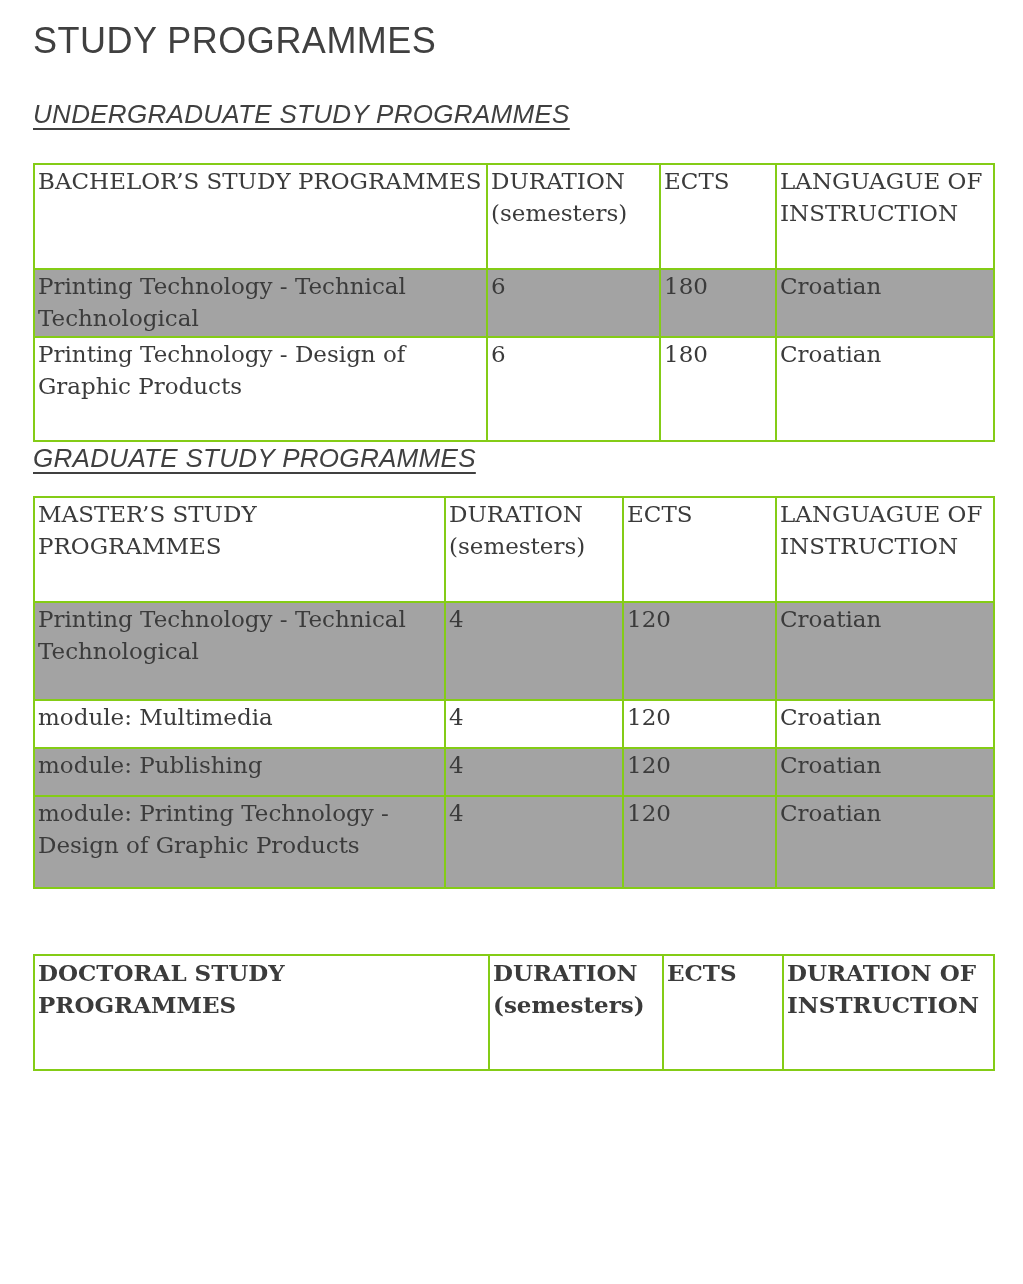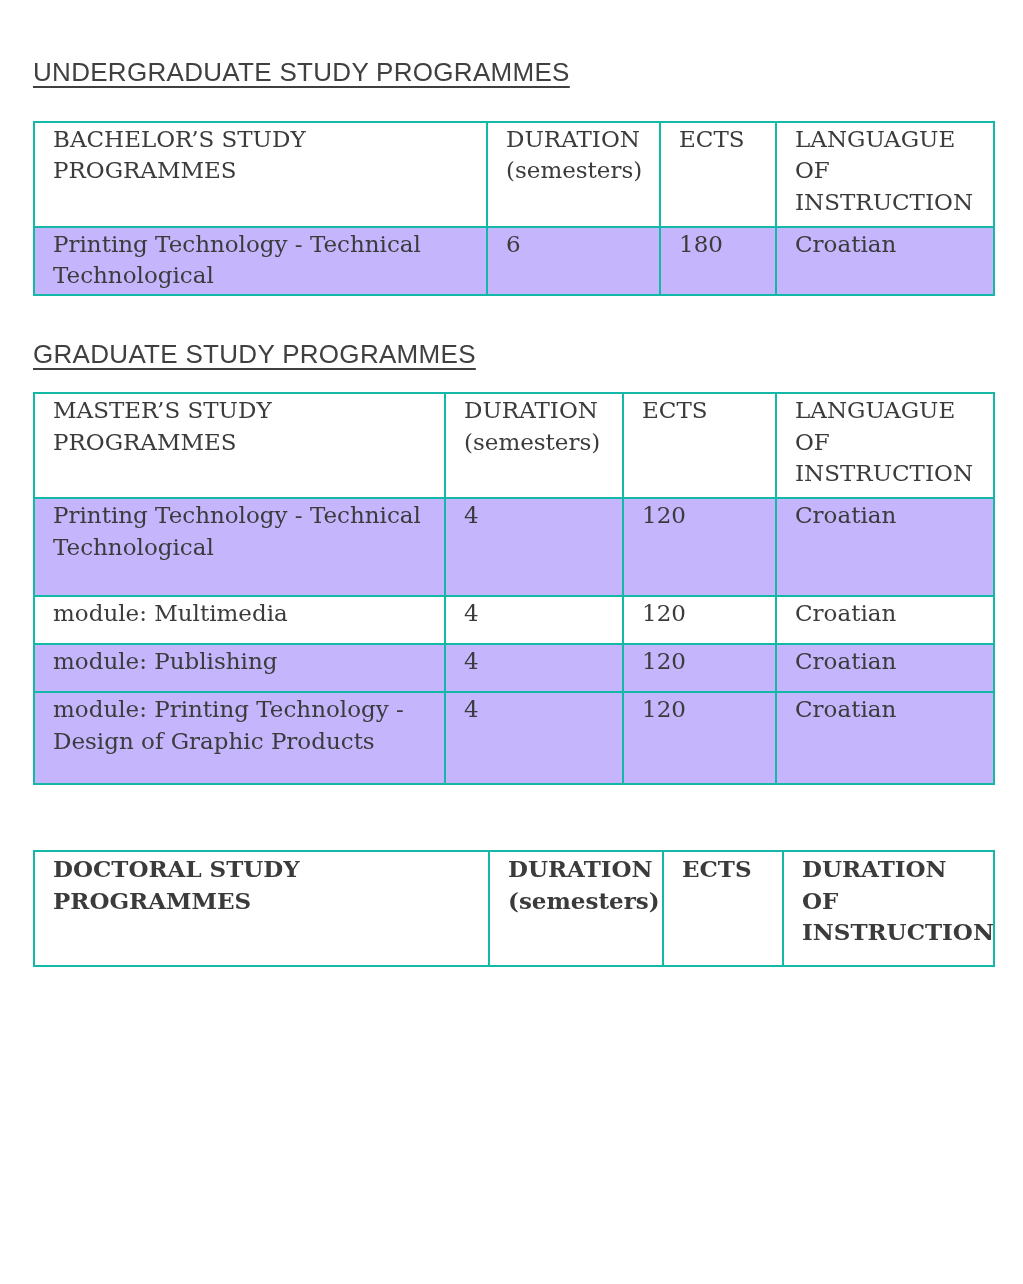--- a/index.html
+++ b/index.html
@@ -28,82 +28,90 @@
     font-family: "Liberation Sans", sans-serif;
     font-size: 26px;
     font-weight: 400;
     line-height: 1.25;
     color: #404040;
     letter-spacing: 0.3px;
     margin: 0;
     text-decoration: underline;
     text-decoration-thickness: 2px;
     text-underline-offset: 5px;
+    font-style: italic;
   }
   .mt-h2a { margin-top: 36px; }
   .mt-t1  { margin-top: 32px; }
-  .mt-h2b { margin-top: 42px; }
+  .mt-h2b { }
   .mt-t2  { margin-top: 22px; }
   .mt-t3  { margin-top: 65px; }
 
   table.prog-table {
     border-collapse: collapse;
     table-layout: fixed;
     width: 960px;
     font-size: 23px;
     line-height: 1.38;
     color: #3b3b3b;
   }
   .prog-table td, .prog-table th {
-    border: 2px solid #14b8a6;
+    border: 2px solid #84cc16;
     vertical-align: top;
     text-align: left;
     font-weight: normal;
-    padding: 1px 18px;
+    padding: 1px 3px;
     overflow: hidden;
   }
   .cell-prog { padding-right: 15px; }
   .cell-num  { text-align: center; }
-  .stripe td { background: #c4b5fd; }
+  .stripe td { background: #a3a3a3; }
 
   
   .t1-head td { height: 101px; }
   .t1-r1  td { height: 64px; }
   .t1-r2  td { height: 100px; }
   .t2-head td { height: 101px; }
   .t2-r1  td { height: 94px; }
   .t2-rs  td { height: 44px; }
   .t2-r5  td { height: 88px; }
   .t3-head td { height: 111px; font-weight: bold; }
   .t3-r1  td { height: 111px; }
 </style>
 </head>
 <body>
 
 <div class="doc">
 
+  <h1 class="page-title">STUDY PROGRAMMES</h1>
 
   <h2 class="section-heading mt-h2a">UNDERGRADUATE STUDY PROGRAMMES</h2>
 
   <table class="prog-table mt-t1">
     <colgroup>
       <col style="width:453px">
         <col style="width:173px">
         <col style="width:116px">
         <col style="width:218px">
     </colgroup>
     <tbody>
       <tr class="t1-head">
         <td class="cell-prog">BACHELOR’S STUDY PROGRAMMES</td>
         <td>DURATION (semesters)</td>
         <td>ECTS</td>
         <td>LANGUAGUE OF INSTRUCTION</td>
       </tr>
       <tr class="t1-r1 stripe">
         <td class="cell-prog">Printing Technology - Technical Technological</td>
+        <td class="cell-num">6</td>
+        <td class="cell-num">180</td>
+        <td>Croatian</td>
+      </tr>
+      <tr class="t1-r2">
+        <td class="cell-prog">Printing Technology - Design of Graphic Products</td>
         <td class="cell-num">6</td>
         <td class="cell-num">180</td>
         <td>Croatian</td>
       </tr>
     </tbody>
   </table>
 
   <h2 class="section-heading mt-h2b">GRADUATE STUDY PROGRAMMES</h2>
 
   <table class="prog-table mt-t2">

